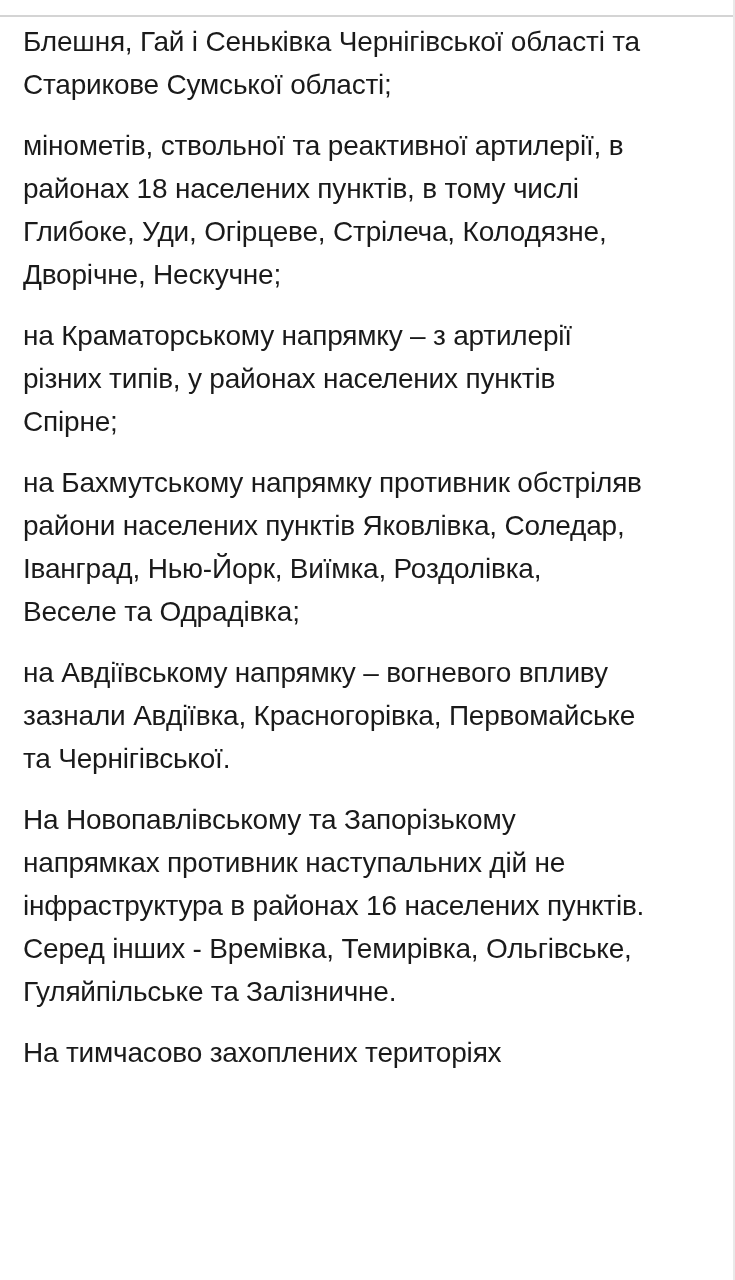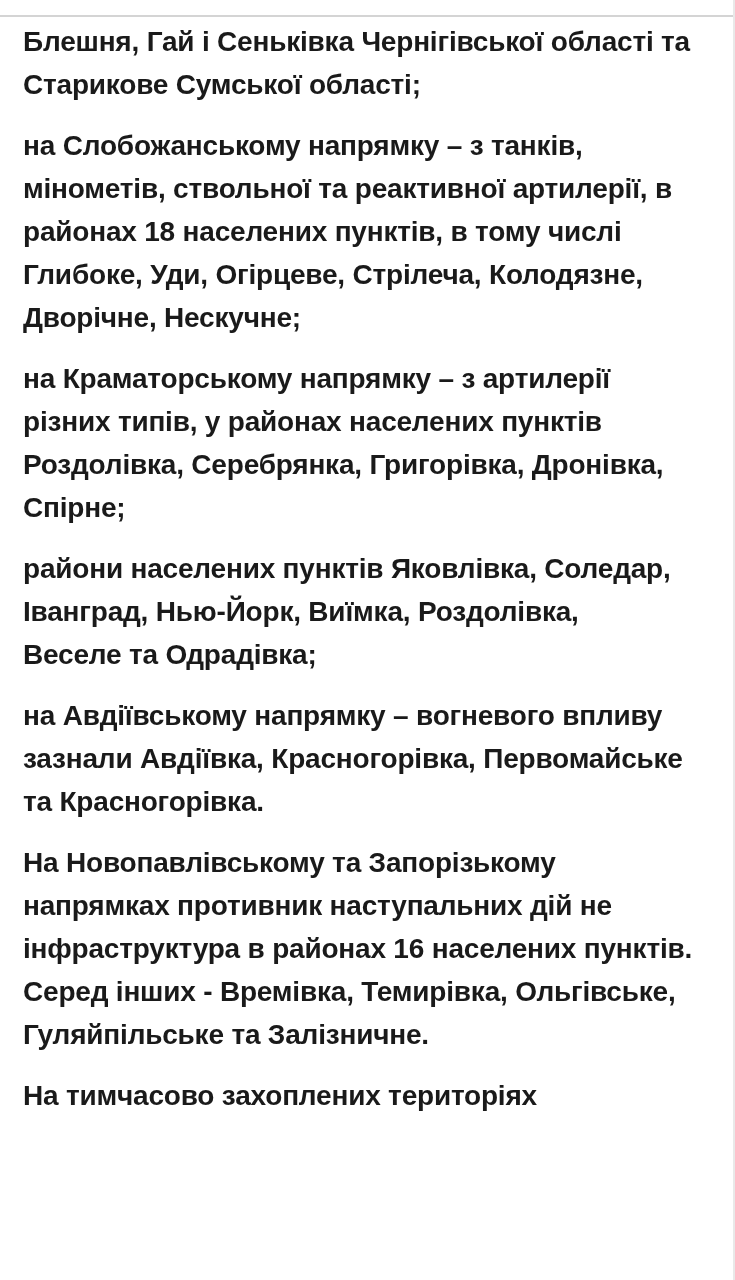--- a/index.html
+++ b/index.html
@@ -37,61 +37,59 @@
     color: #1a1a1a;
     font-size: 28px;
     line-height: 43px;
     letter-spacing: -0.2px;
   }
   .para {
     margin: 0 0 18px 0;
   }
   .line {
     white-space: nowrap;
-    font-weight: bold;
   }
 </style>
 </head>
 <body>
 
 <div class="top-spacer"></div>
 <div class="header-divider"></div>
 
 <div class="report-body">
 
   <div class="para">
     <div class="line">Блешня, Гай і Сеньківка Чернігівської області та</div>
     <div class="line">Старикове Сумської області;</div>
   </div>
 
   <div class="para">
-    <div class="line">на Слобожанському напрямку – з танків,</div>
     <div class="line">мінометів, ствольної та реактивної артилерії, в</div>
     <div class="line">районах 18 населених пунктів, в тому числі</div>
     <div class="line">Глибоке, Уди, Огірцеве, Стрілеча, Колодязне,</div>
     <div class="line">Дворічне, Нескучне;</div>
   </div>
 
   <div class="para">
     <div class="line">на Краматорському напрямку – з артилерії</div>
     <div class="line">різних типів, у районах населених пунктів</div>
-    <div class="line">Роздолівка, Серебрянка, Григорівка, Дронівка,</div>
     <div class="line">Спірне;</div>
   </div>
 
   <div class="para">
+    <div class="line">на Бахмутському напрямку противник обстріляв</div>
     <div class="line">райони населених пунктів Яковлівка, Соледар,</div>
     <div class="line">Іванград, Нью-Йорк, Виїмка, Роздолівка,</div>
     <div class="line">Веселе та Одрадівка;</div>
   </div>
 
   <div class="para">
     <div class="line">на Авдіївському напрямку – вогневого впливу</div>
     <div class="line">зазнали Авдіївка, Красногорівка, Первомайське</div>
-    <div class="line">та Красногорівка.</div>
+    <div class="line">та Чернігівської.</div>
   </div>
 
   <div class="para">
     <div class="line">На Новопавлівському та Запорізькому</div>
     <div class="line">напрямках противник наступальних дій не</div>
     <div class="line">інфраструктура в районах 16 населених пунктів.</div>
     <div class="line">Серед інших - Времівка, Темирівка, Ольгівське,</div>
     <div class="line">Гуляйпільське та Залізничне.</div>
   </div>
 

